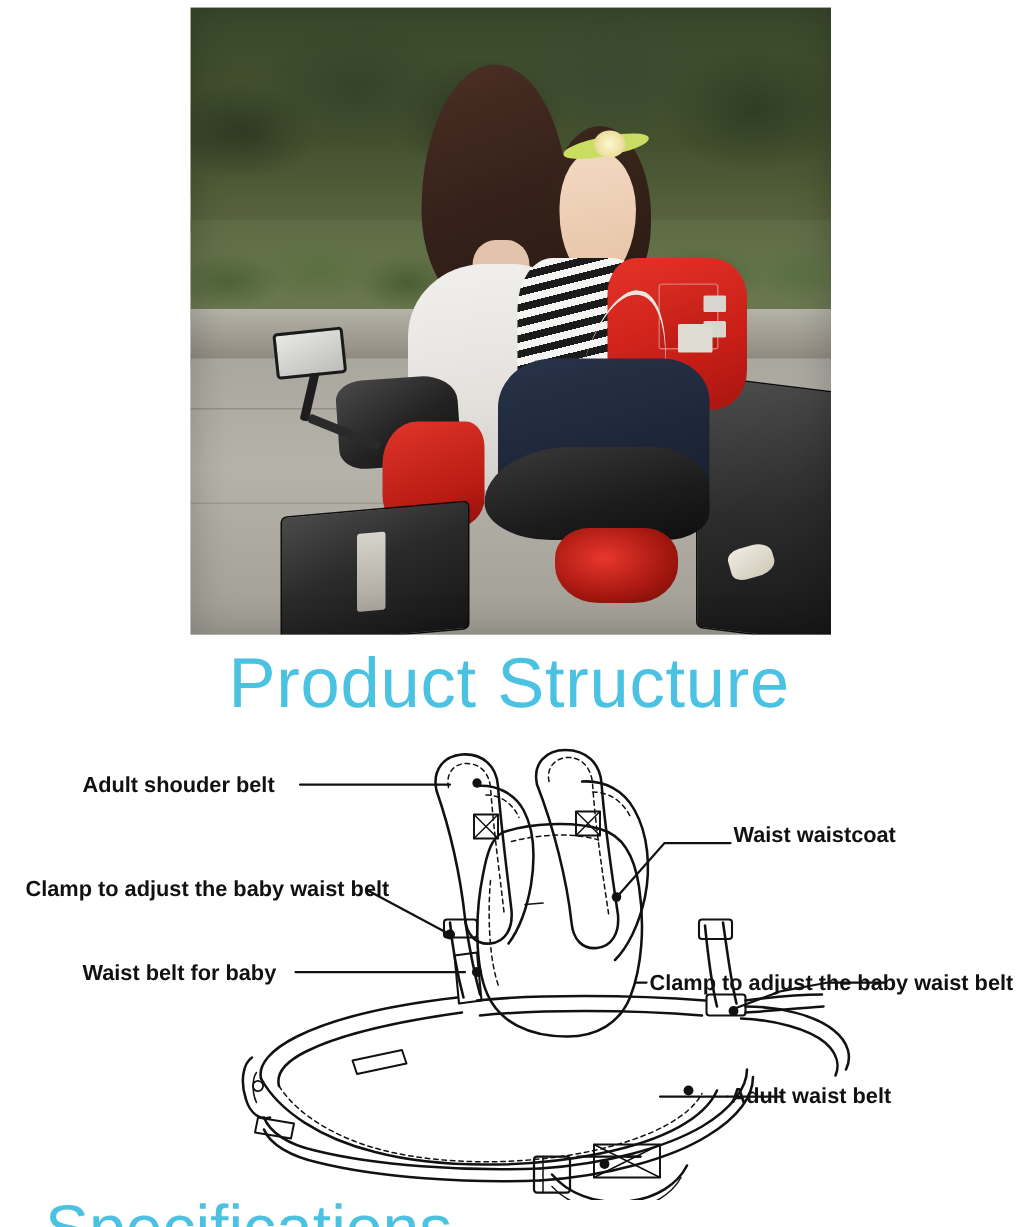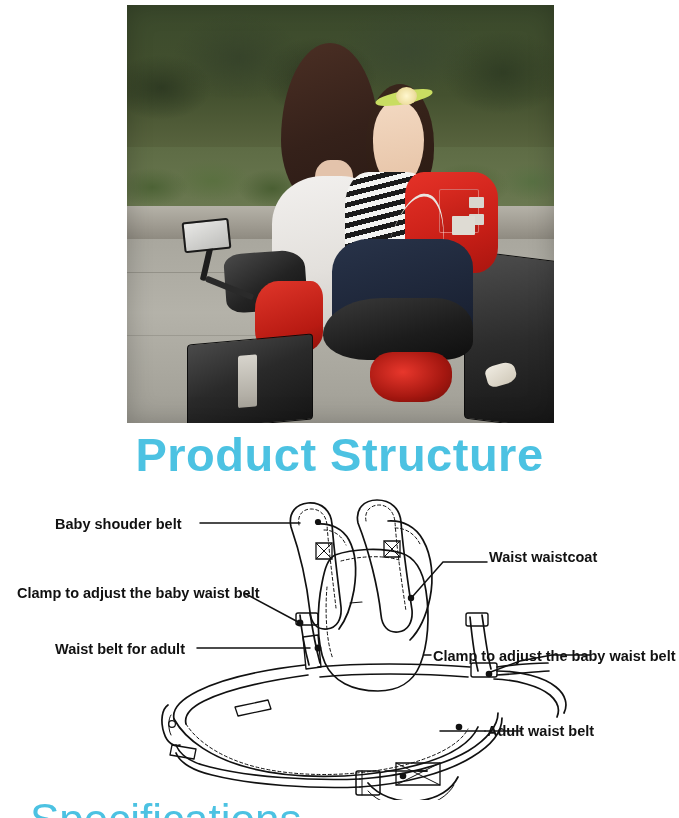--- a/index.html
+++ b/index.html
@@ -234,21 +234,21 @@
 
   
   .section-title {
     position: absolute;
     left: 0;
     top: 430px;
     width: 679px;
     text-align: center;
     font-size: 47px;
     line-height: 1.05;
-    font-weight: 700;
+    font-weight: 400;
     letter-spacing: 0.5px;
     color: #4cc2e2;
   }
 
   
   .diagram {
     position: absolute;
     left: 0;
     top: 495px;
     width: 679px;
@@ -443,25 +443,25 @@
         <circle cx="318" cy="27" r="3.1"></circle>
         <circle cx="300" cy="128" r="3.4"></circle>
         <circle cx="318" cy="153" r="3.4"></circle>
         <circle cx="411" cy="103" r="3.2"></circle>
         <circle cx="489" cy="179" r="3.3"></circle>
         <circle cx="459" cy="232" r="3.3"></circle>
         <circle cx="403" cy="281" r="3.3"></circle>
       </g>
     </svg>
 
-    <div class="lbl lbl-l" style="left:55px;  top:518px; top:22px;">Baby shouder belt</div>
+    <div class="lbl lbl-l" style="left:55px;  top:518px; top:22px;">Adult shouder belt</div>
 
     <div class="lbl lbl-l" style="left:17px;  top:91px;">Clamp to adjust the baby waist belt</div>
 
-    <div class="lbl lbl-l" style="left:55px;  top:147px;">Waist belt for adult</div>
+    <div class="lbl lbl-l" style="left:55px;  top:147px;">Waist belt for baby</div>
 
     <div class="lbl lbl-r" style="left:489px; top:55px;">Waist waistcoat</div>
 
     <div class="lbl lbl-r" style="left:433px; top:154px;">Clamp to adjust the baby waist belt</div>
 
     <div class="lbl lbl-r" style="left:487px; top:229px;">Adult waist belt</div>
 
   </div>
 
   <div class="next-title">Specifications</div>

